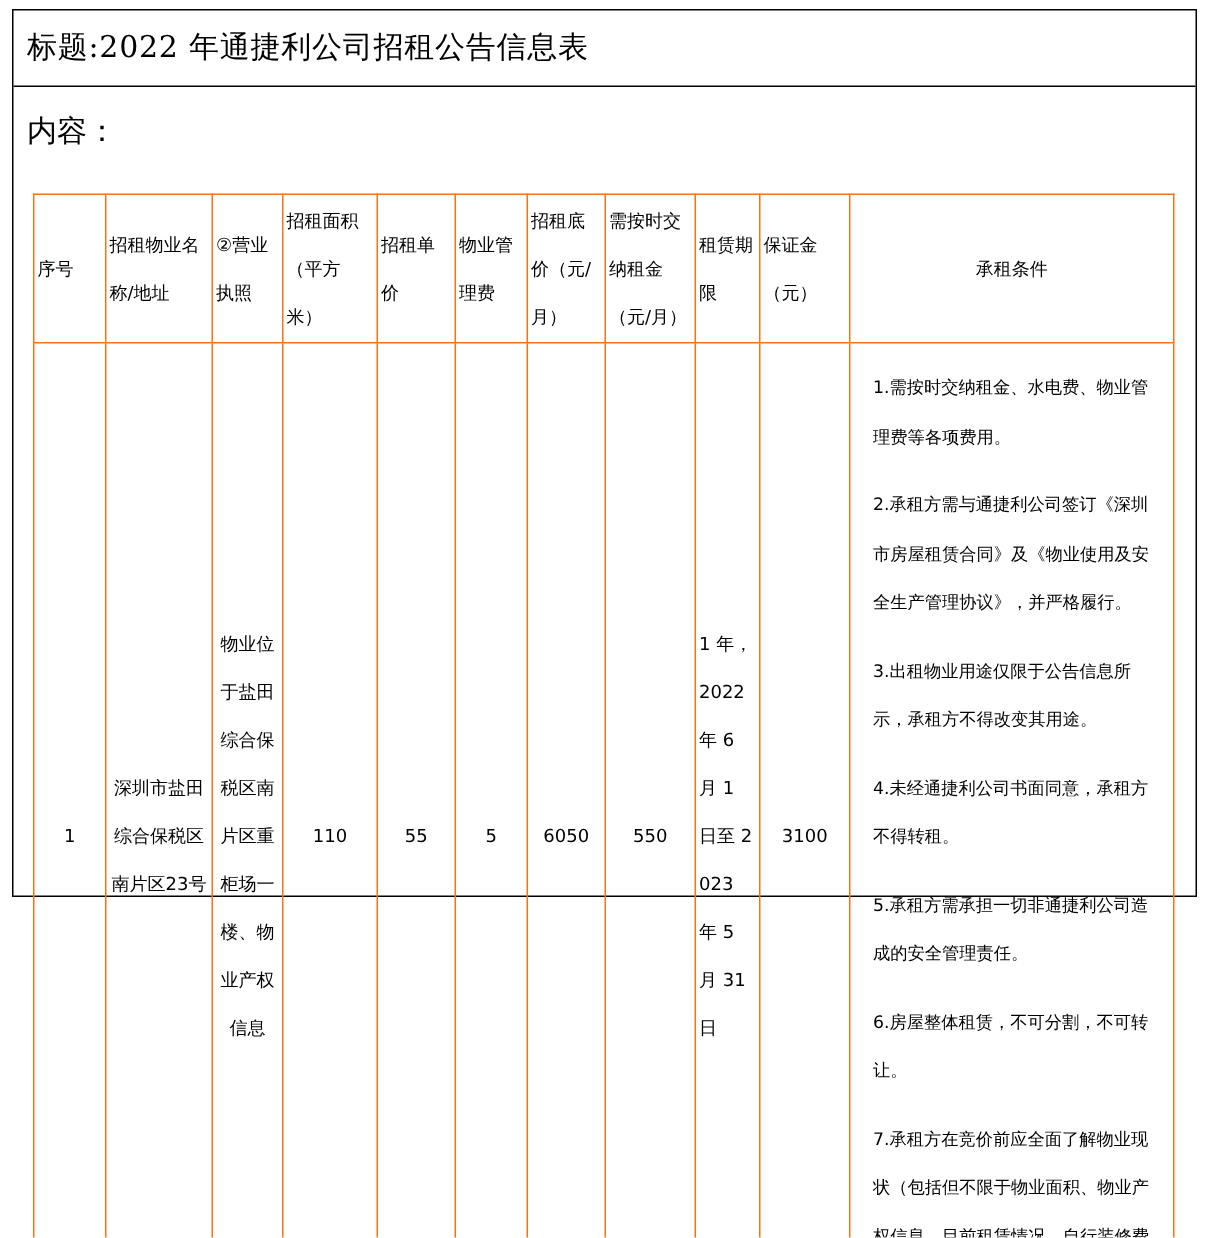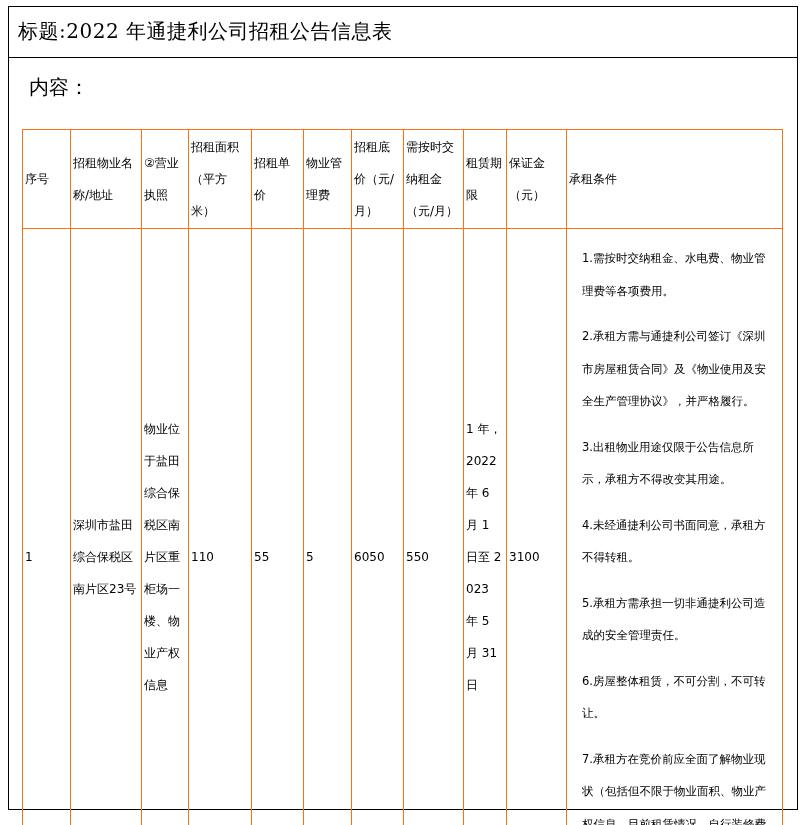--- a/index.html
+++ b/index.html
@@ -1,31 +1,31 @@
 <!DOCTYPE html>
 <html><head>
 <meta charset="utf-8">
 <style>
   html, body { margin: 0; padding: 0; background: #ffffff; }
   body { width: 810px; height: 825px; position: relative; overflow: hidden;
          font-family: "DejaVu Sans", sans-serif; color: #000; }
-  .outer { position: absolute; left: 8px; top: 6px; width: 790px; height: 804px;
+  .outer { position: absolute; left: 8px; top: 6px; width: 790px; height: 592px;
            border: 1px solid #000; box-sizing: border-box; }
   .title-row { position: absolute; left: 0; top: 0; width: 100%; height: 51px;
                border-bottom: 1px solid #000; box-sizing: border-box; }
   .title-text { position: absolute; left: 9px; top: 11px; font-family: "DejaVu Serif", serif;
                 font-size: 20px; letter-spacing: 0.5px; white-space: nowrap; }
-  .content-label { position: absolute; left: 20px; top: 67px; font-family: "DejaVu Serif", serif;
+  .content-label { position: absolute; left: 9px; top: 67px; font-family: "DejaVu Serif", serif;
                    font-size: 20px; }
   table.notice { position: absolute; left: 13px; top: 122px; border-collapse: collapse;
                  table-layout: fixed; font-size: 12px; }
   table.notice td { border: 1px solid #f97316; padding: 0 2px; vertical-align: middle;
                     line-height: 32px; word-break: break-all; }
   .hdr td { height: 98px; line-height: 26px; }
-  .c { }
+  .c { text-align: center; }
   .lineh { line-height: 32px; }
   .cond p { margin: 13px; line-height: 32.5px; font-size: 11.5px; }
   .footer { position: absolute; left: 9px; top: 704px; font-size: 14.5px; line-height: 24px;
             white-space: nowrap; }
   .footer div { height: 24px; }
 </style>
 </head>
 <body>
 
 <div class="outer">

